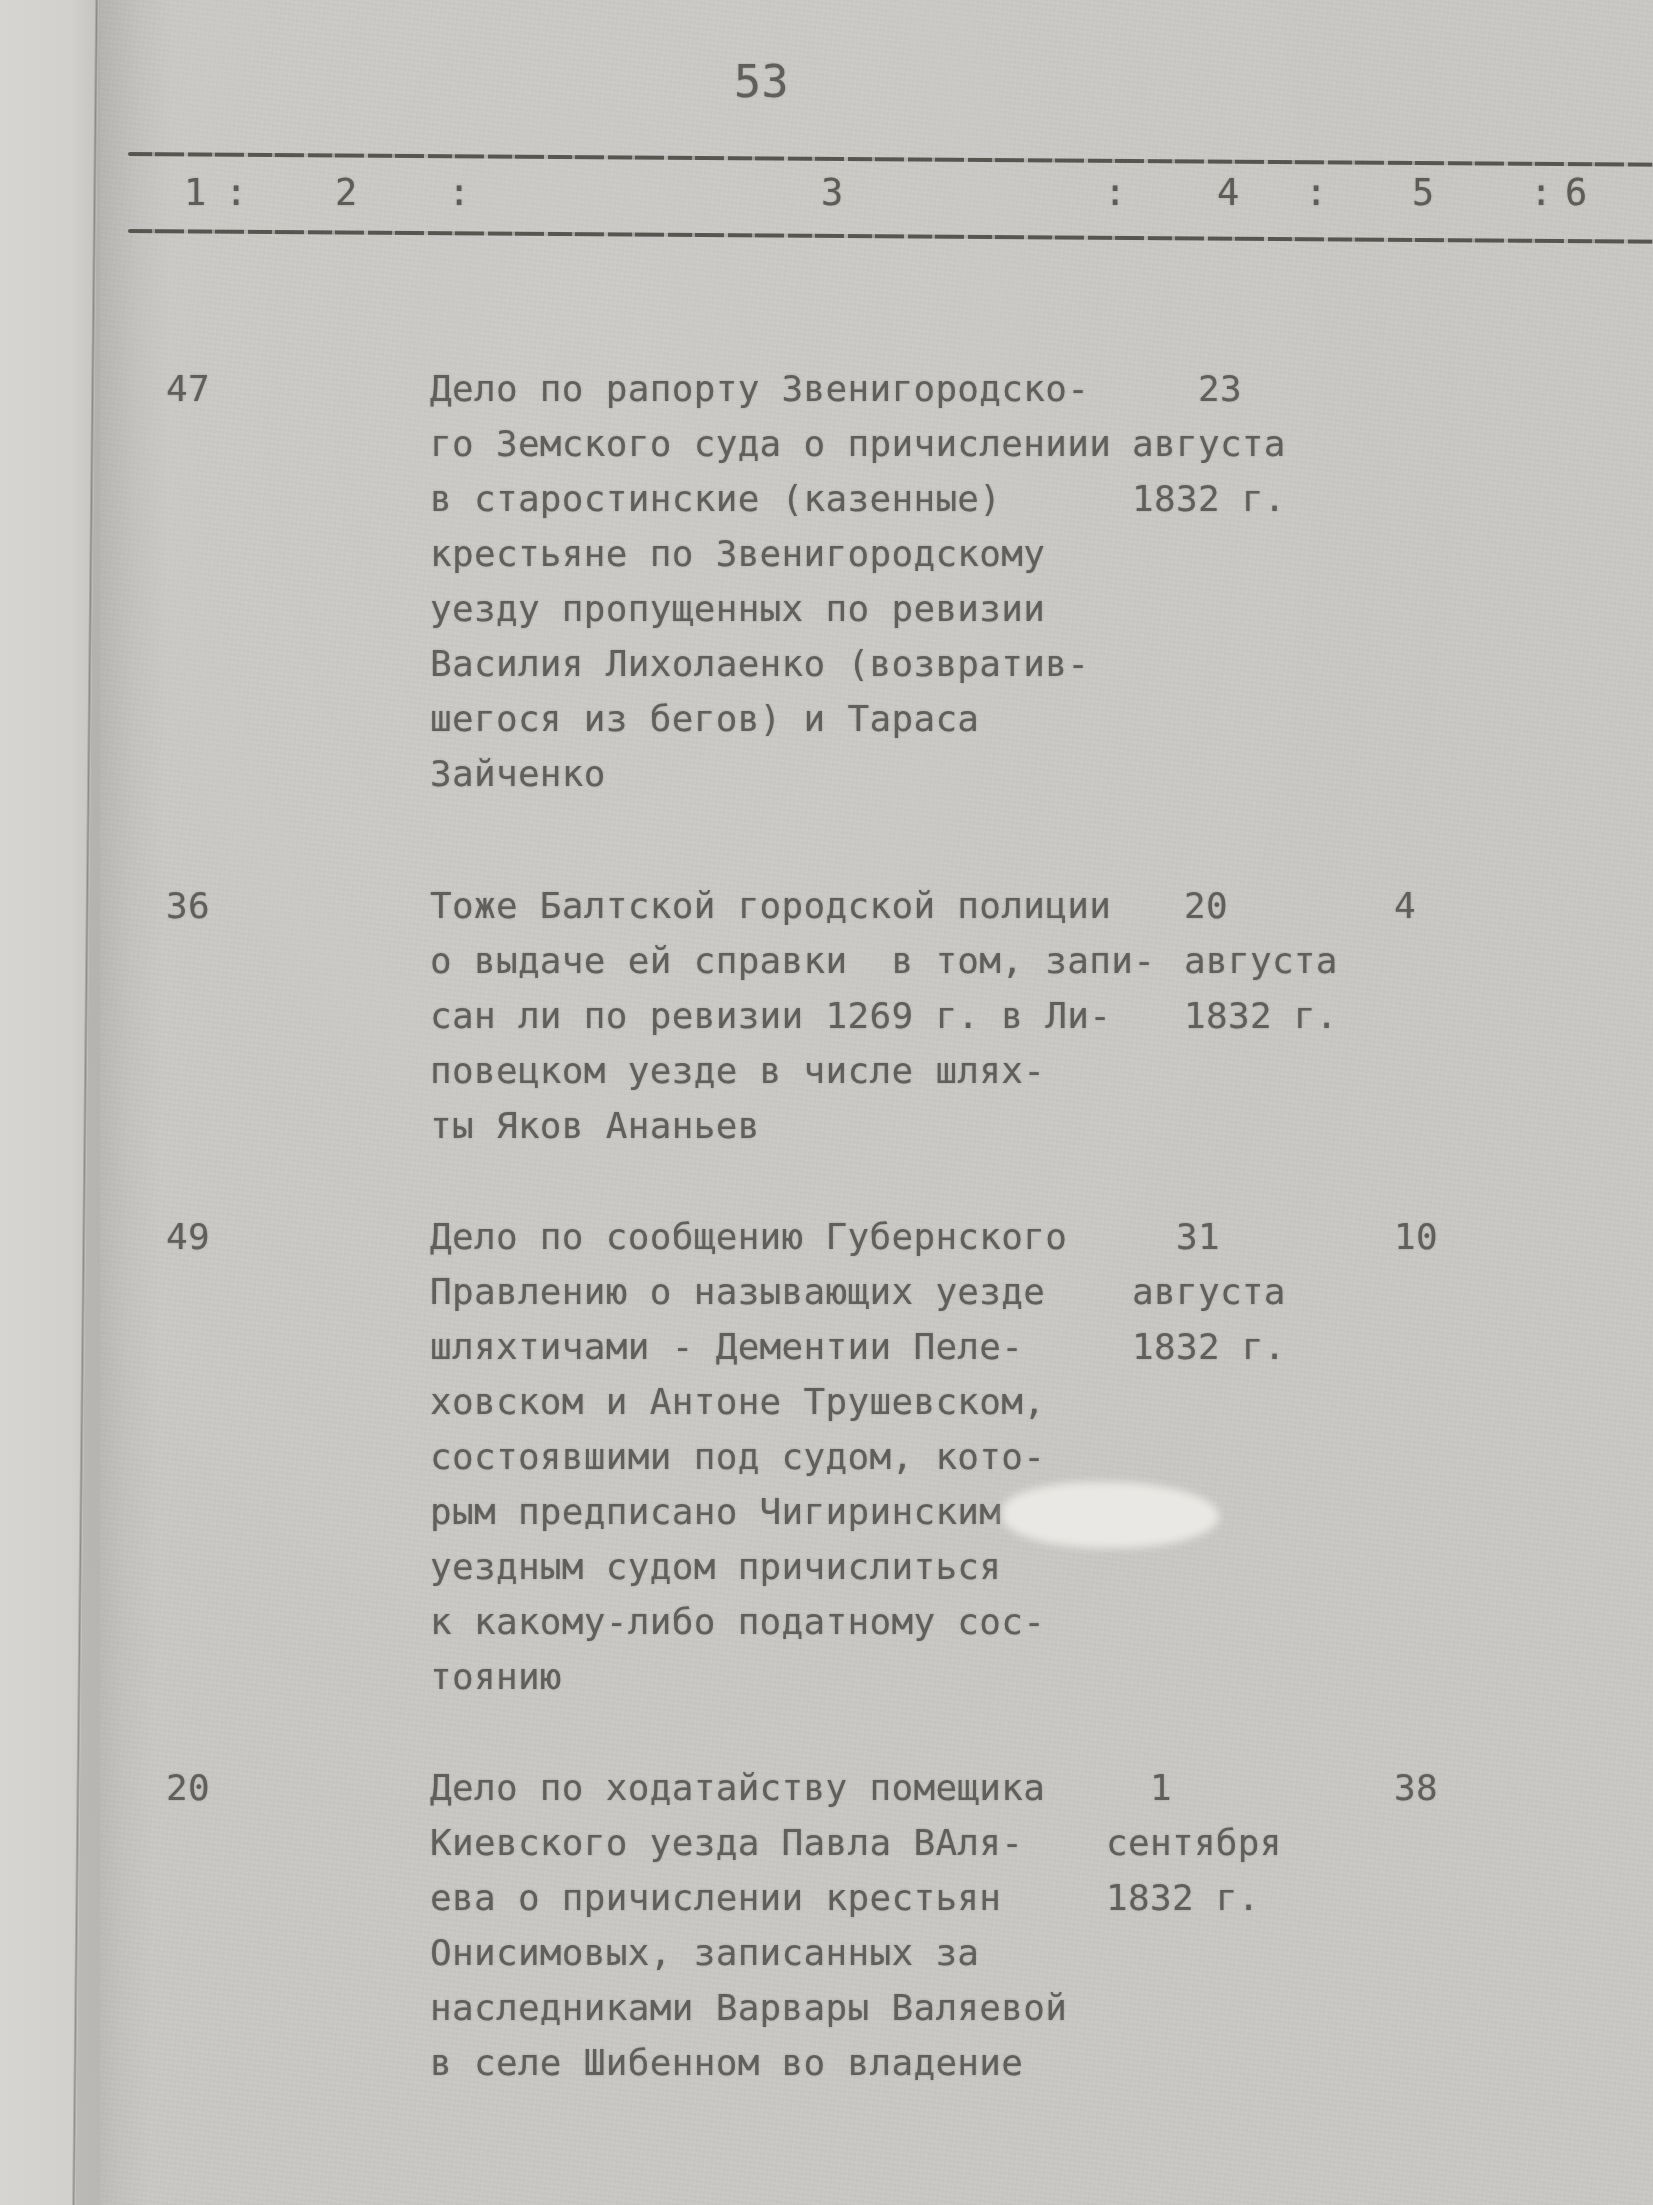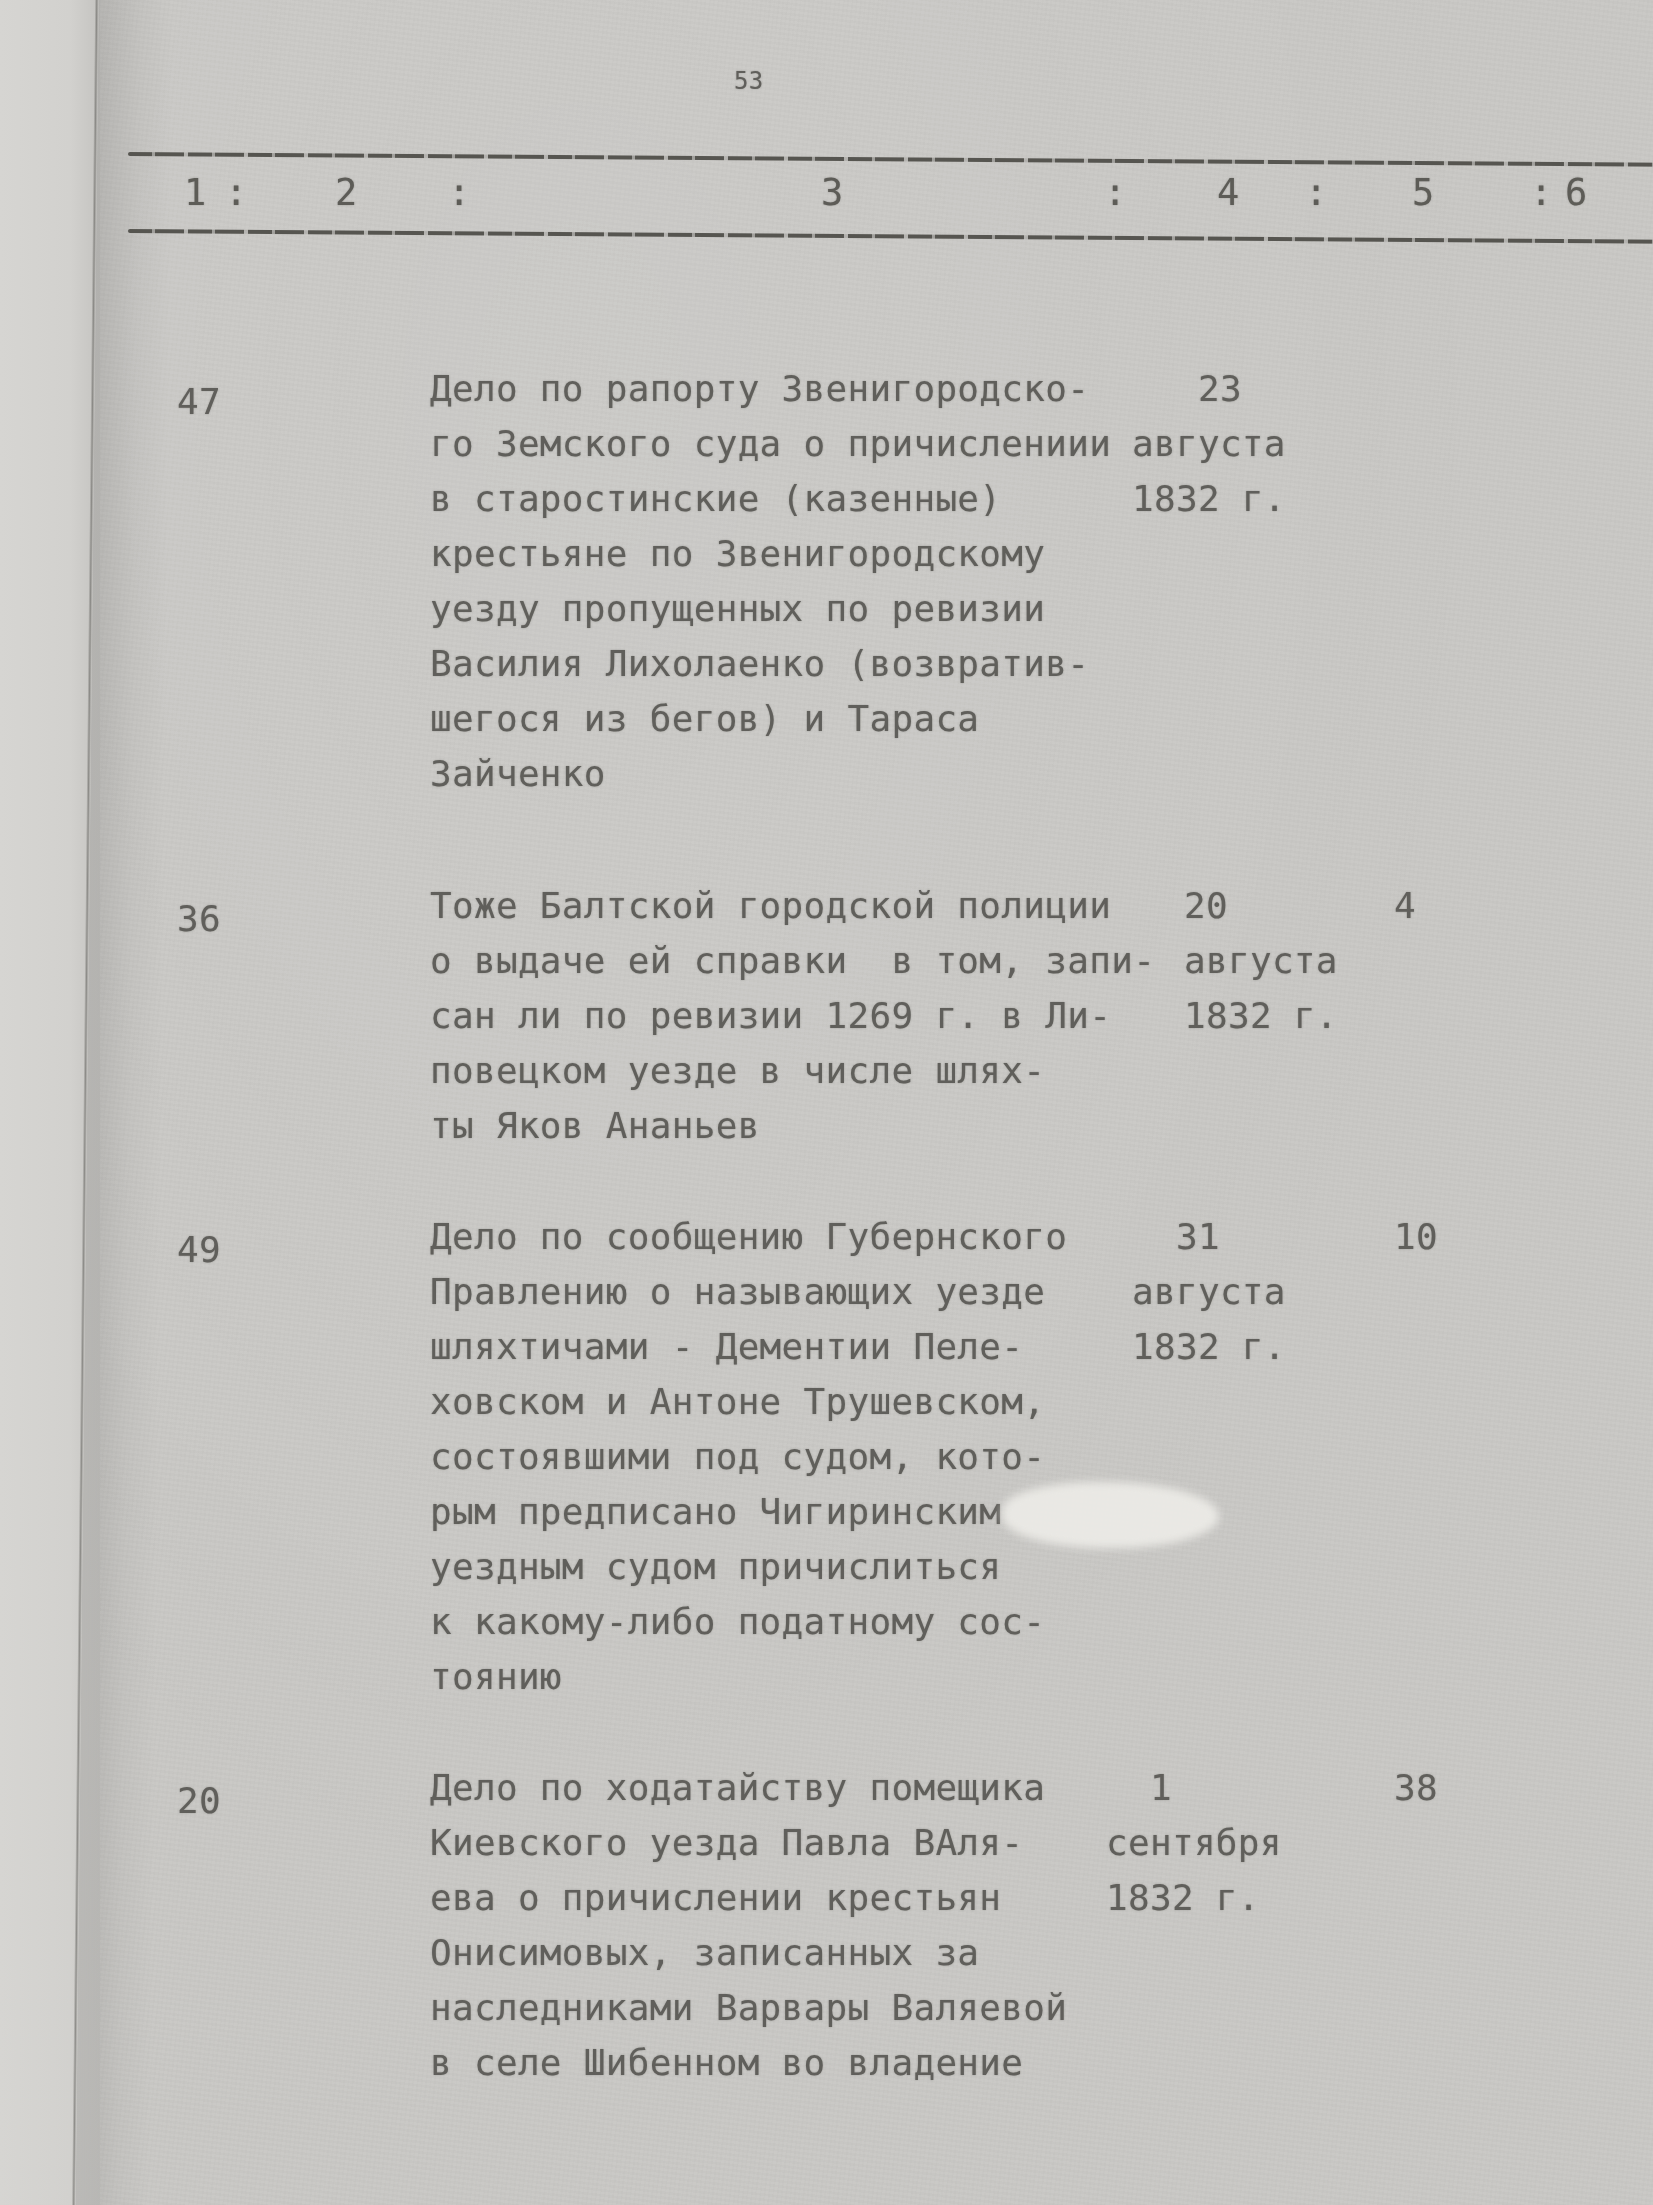--- a/index.html
+++ b/index.html
@@ -33,21 +33,21 @@
 
   
   .tw {
     color: #605f5b;
     text-shadow: 0 0 1.7px rgba(96,95,90,0.5);
     letter-spacing: 0.3px;
   }
 
   .page-number {
     position: absolute; left: 734px; top: 56px;
-    font-size: 24px; line-height: 51px; text-align: center;
+    font-size: 45px; line-height: 51px; text-align: center;
   }
 
   
   .rule {
     position: absolute; left: 128px; width: 1531px; height: 4.3px;
     background: repeating-linear-gradient(90deg,
       #565550 0 24px, rgba(86,85,80,0.35) 24px 27px,
       #565550 27px 56px, rgba(86,85,80,0.18) 56px 60px);
     transform: rotate(0.4deg); transform-origin: left center;
     border-radius: 2.6px;
@@ -69,21 +69,21 @@
   .hc-5 { left: 1412px; } .hs-5 { left: 1530px; }
   .hc-6 { left: 1565px; }
 
   
   .entry { position: absolute; left: 0; right: 0; }
   .entry .num, .entry .desc, .entry .date, .entry .count {
     position: absolute; top: 0;
     font-size: 36px; line-height: 55px;
     white-space: pre;
   }
-  .entry .num   { left: 177px; margin-top: 13px; }
+  .entry .num   { left: 166px; }
   .entry .desc  { left: 430px; width: 766px; }
   .entry .date  { left: 1132px; width: 272px; }
   .entry .count { left: 1394px; width: 102px; }
 
   .e47 { top: 361px; }
   .e48 { top: 878px; }
   .e49 { top: 1209px; }
   .e50 { top: 1760px; }
 
   .e48 .date { left: 1184px; }

